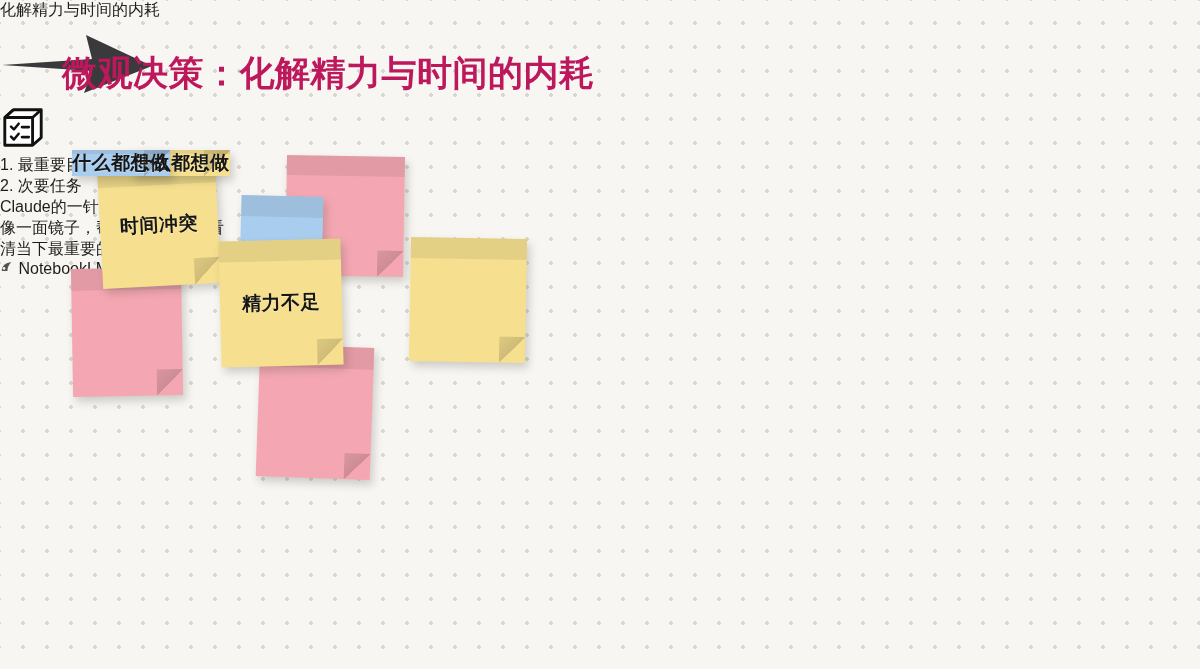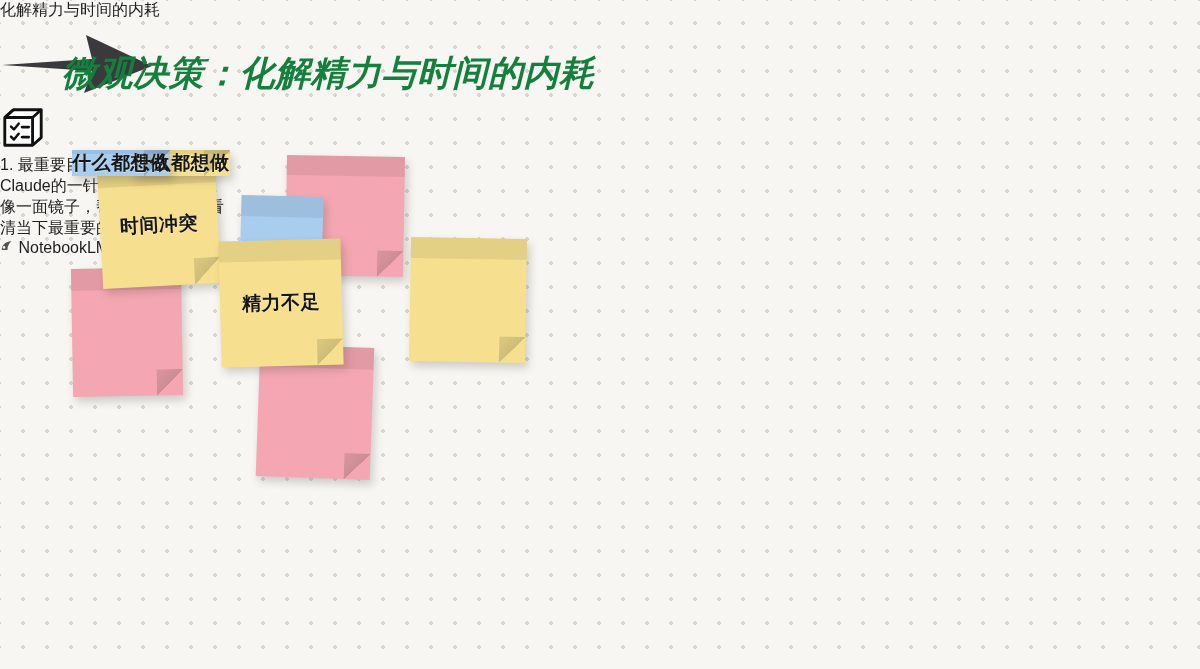--- a/index.html
+++ b/index.html
@@ -22,23 +22,22 @@
   }
 
   
   .slide-title {
     position: absolute;
     left: 62px;
     top: 50px;
     font-size: 35px;
     font-weight: 700;
     letter-spacing: 0.5px;
-    color: #15803d;
+    color: #be185d;
     white-space: nowrap;
-    font-style: italic;
   }
 
   
   .notes-cluster {
     position: absolute;
     left: 72px;
     top: 150px;
     width: 440px;
     height: 330px;
   }
@@ -323,20 +322,24 @@
       <line x1="23" y1="23" x2="30" y2="23" stroke="#111111" stroke-width="2.8" stroke-linecap="round"></line>
       <line x1="23" y1="33.5" x2="30" y2="33.5" stroke="#111111" stroke-width="2.8" stroke-linecap="round"></line>
     </svg>
   </div>
 
   <div class="check-row">
     <span class="check-circle"></span>
     <span class="check-label">1. 最重要目标</span>
   </div>
 
+  <div class="check-row">
+    <span class="check-circle"></span>
+    <span class="check-label">2. 次要任务</span>
+  </div>
 
 </div>
 
 <div class="quote-card">
 
   <div class="quote-header">
     <span class="quote-header-text">Claude的一针见血</span>
   </div>
 
   <div class="quote-body">

